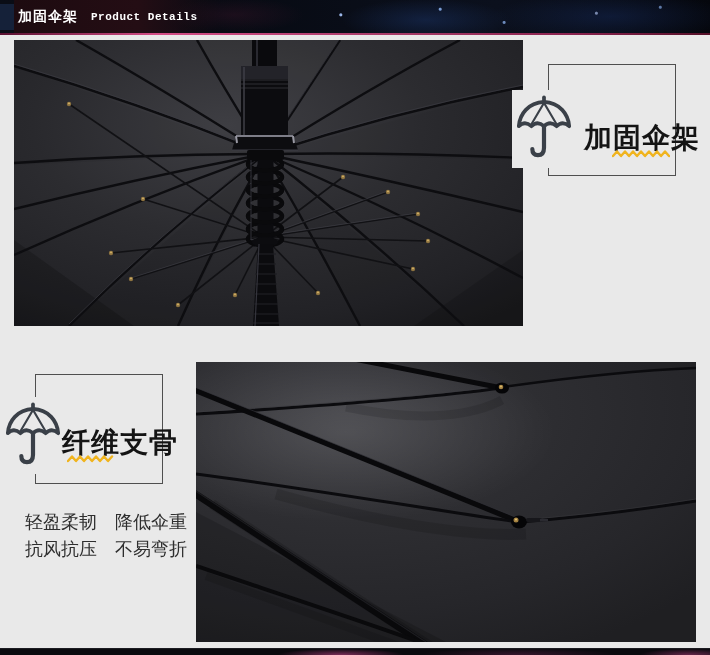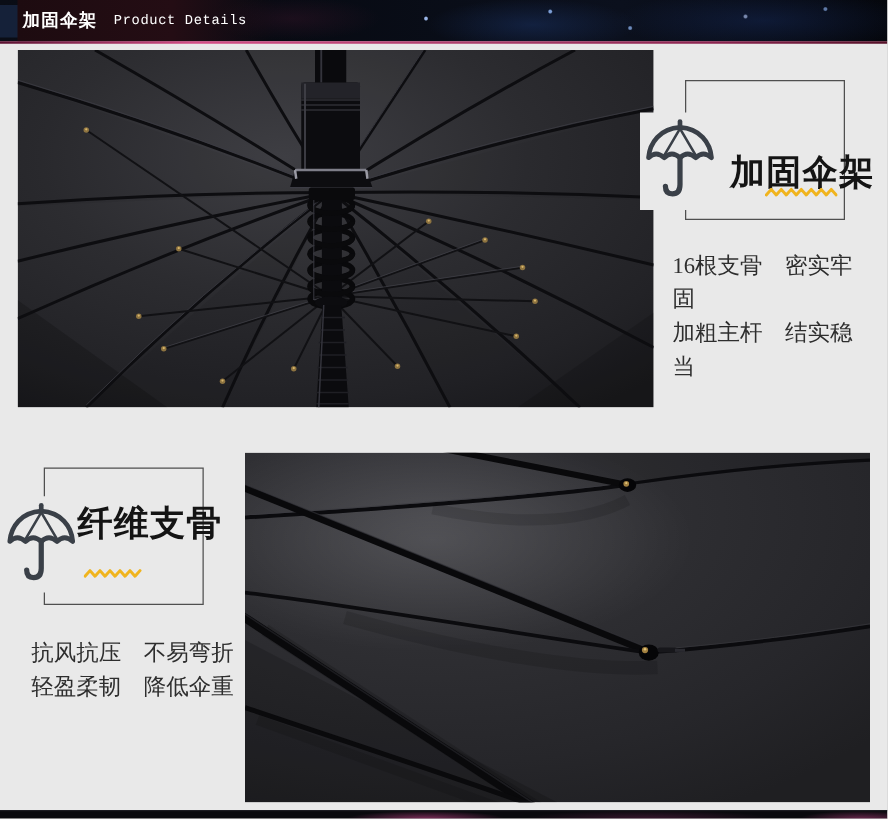--- a/index.html
+++ b/index.html
@@ -30,21 +30,21 @@
   .title-patch {
     position:absolute; left:14px; top:0; height:33px; width:206px;
     display:flex; align-items:center; padding-left:4px;
     background:linear-gradient(90deg, #1d0b10 0%, #240d14 60%, rgba(15,7,10,0) 100%);
   }
   .title-cn {
     color:#ffffff; font-weight:bold; font-size:14px; letter-spacing:1px;
     margin-right:13px; white-space:nowrap;
   }
   .title-en {
-    color:#ffffff; font-weight:normal; font-size:11px; letter-spacing:.5px;
+    color:#ffffff; font-weight:bold; font-size:11px; letter-spacing:.5px;
     font-family:"Liberation Mono", monospace; white-space:nowrap;
   }
   .accent-line {
     position:absolute; left:0; top:33px; width:710px; height:2px;
     background:linear-gradient(90deg, #5a1030, #d44d86 22%, #a83b68 55%, #8c2450 80%, #551028 100%);
   }
   
   .photo { position:absolute; overflow:hidden; }
   .photo svg { display:block; }
   .photo-1 { left:14px; top:40px; width:509px; height:286px; }
@@ -60,21 +60,21 @@
     display:flex; align-items:center; justify-content:center; z-index:3;
   }
   .badge-icon-1 { left:512px; top:90px; width:64px; height:78px; }
   .badge-icon-2 { left:2px;   top:397px; width:62px; height:77px; }
   .badge-title {
     position:absolute; z-index:4;
     font-size:28px; font-weight:bold; color:#141414; letter-spacing:1px;
     white-space:nowrap;
   }
   .badge-title-1 { left:584px; top:119px; }
-  .badge-title-2 { left:62px;  top:400px; }
+  .badge-title-2 { left:62px;  top:424px; }
   .zigzag { position:absolute; z-index:4; }
   .zigzag-1 { left:612px; top:149px; }
   .zigzag-2 { left:67px;  top:454px; }
   
   .features {
     position:absolute; font-family:"Liberation Serif", serif;
     font-size:18px; line-height:27px; color:#2e2e2e; word-break:break-all;
   }
   .features-1 { left:538px; top:199px; width:158px; }
   .features-2 { left:25px;  top:509px; width:182px; }
@@ -260,42 +260,38 @@
       <path d="M30 6 C 13 7 4 19 3 32 Q 9.5 25.5 16.5 32 Q 23 25.5 30 32 Q 36.5 25.5 43.5 32 Q 50 25.5 57 32 C 56 19 47 7 30 6 Z" stroke-width="4"></path>
       <path d="M30 7 L16.5 30" stroke-width="2.2"></path>
       <path d="M30 7 L43.5 30" stroke-width="2.2"></path>
       <path d="M30 32 L30 55 Q30 63 23.5 63 Q17.5 63 17.5 56.5" stroke-width="4.5"></path>
     </svg>
   </div>
   <div class="badge-title badge-title-1">加固伞架</div>
   <svg class="zigzag zigzag-1" width="58" height="9" viewBox="0 0 58 9">
     <polyline points="1,7 5,2.5 9,7 13,2.5 17,7 21,2.5 25,7 29,2.5 33,7 37,2.5 41,7 45,2.5 49,7 53,2.5 57,7" fill="none" stroke="#f0b41e" stroke-width="2.4" stroke-linejoin="round" stroke-linecap="round"></polyline>
   </svg>
-  <div class="features features-1">
-    <p>16根支骨　密实牢固</p>
-    <p>加粗主杆　结实稳当</p>
-  </div>
 
   <div class="badge-box badge-box-2"></div>
   <div class="badge-icon badge-icon-2">
     <svg width="56" height="70" viewBox="0 0 60 70" fill="none" stroke="#3a4048" stroke-linecap="round" stroke-linejoin="round">
       <path d="M30 1 L30 6" stroke-width="4"></path>
       <path d="M30 6 C 13 7 4 19 3 32 Q 9.5 25.5 16.5 32 Q 23 25.5 30 32 Q 36.5 25.5 43.5 32 Q 50 25.5 57 32 C 56 19 47 7 30 6 Z" stroke-width="4"></path>
       <path d="M30 7 L16.5 30" stroke-width="2.2"></path>
       <path d="M30 7 L43.5 30" stroke-width="2.2"></path>
       <path d="M30 32 L30 55 Q30 63 23.5 63 Q17.5 63 17.5 56.5" stroke-width="4.5"></path>
     </svg>
   </div>
   <div class="badge-title badge-title-2">纤维支骨</div>
   <svg class="zigzag zigzag-2" width="48" height="9" viewBox="0 0 48 9">
     <polyline points="1,7 5,2.5 9,7 13,2.5 17,7 21,2.5 25,7 29,2.5 33,7 37,2.5 41,7 45,2.5" fill="none" stroke="#f0b41e" stroke-width="2.4" stroke-linejoin="round" stroke-linecap="round"></polyline>
   </svg>
   <div class="features features-2">
+    <p>轻盈柔韧　降低伞重</p>
     <p>抗风抗压　不易弯折</p>
-    <p>轻盈柔韧　降低伞重</p>
   </div>
 
   <div class="photo photo-2">
     <svg width="500" height="280" viewBox="0 0 500 280">
       <defs>
         <radialGradient id="p2bg" cx="30%" cy="18%" r="95%">
           <stop offset="0" stop-color="#3b3b40"></stop>
           <stop offset="0.4" stop-color="#2e2e32"></stop>
           <stop offset="0.75" stop-color="#26262a"></stop>
           <stop offset="1" stop-color="#1f1f22"></stop>

